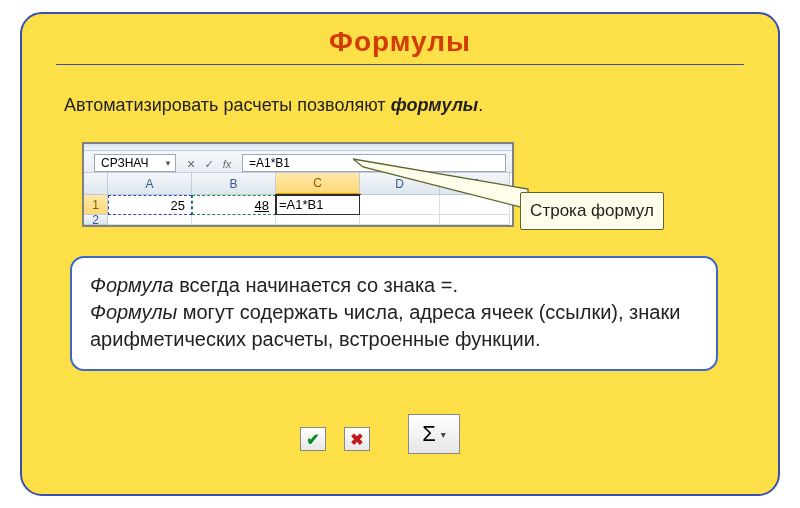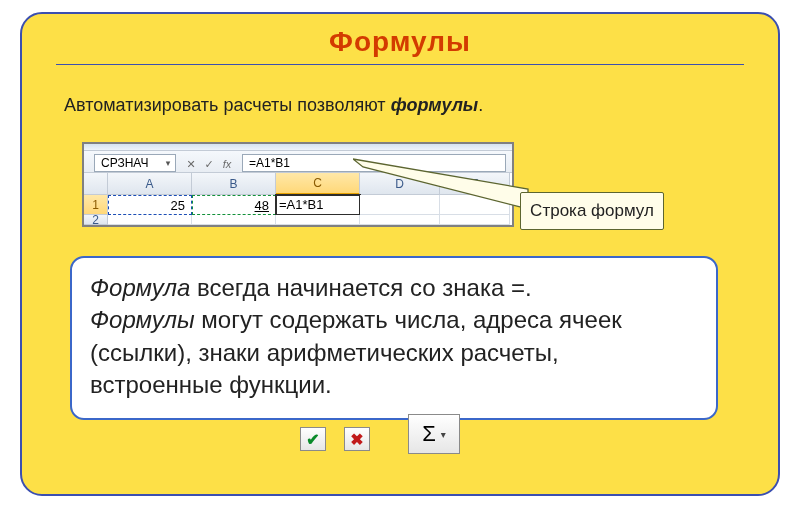--- a/index.html
+++ b/index.html
@@ -182,21 +182,21 @@
 
   
   .infobox {
     position: absolute;
     left: 48px;
     top: 242px;
     width: 648px;
     border: 2px solid #3b67c9;
     border-radius: 14px;
     padding: 14px 18px 16px 18px;
-    font-size: 24px;
+    font-size: 20px;
     color: #222;
     line-height: 1.35;
     background: #fff;
   }
   .infobox .it { font-style: italic; }
 
   
   .bottom-group {
     position: absolute;
     left: 278px;

